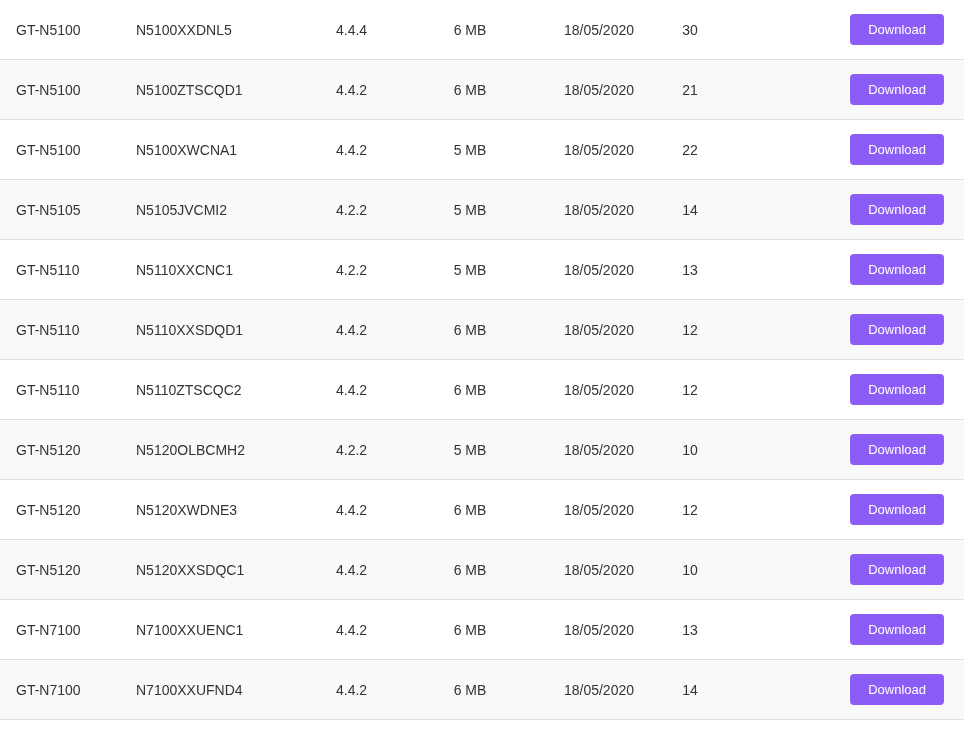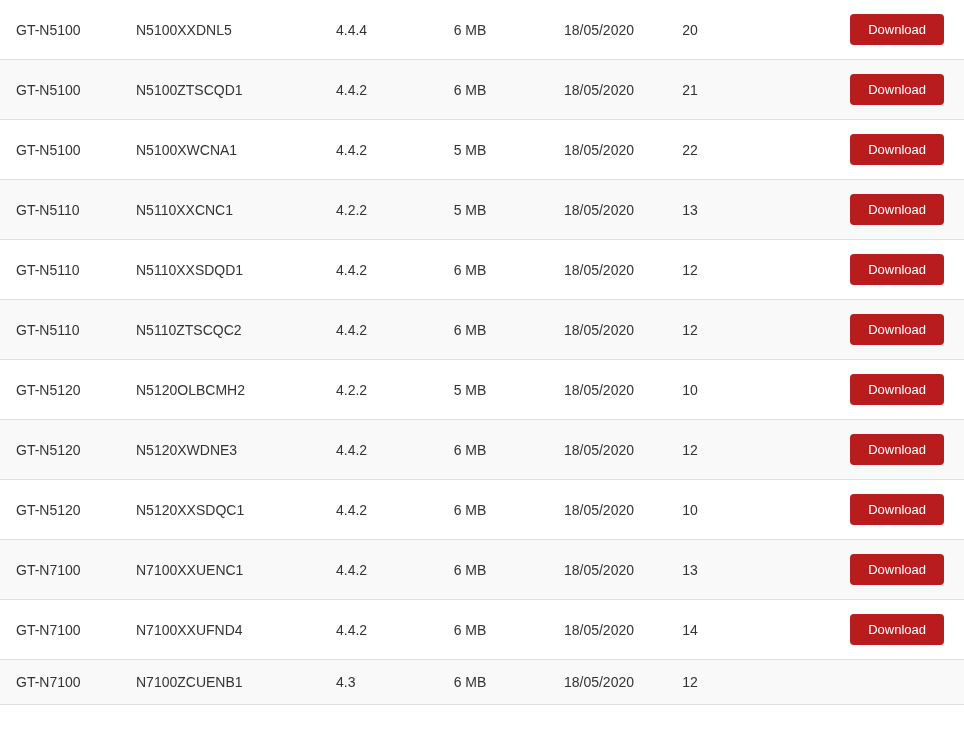--- a/index.html
+++ b/index.html
@@ -71,21 +71,21 @@
       text-align: center;
     }
 
     td:nth-child(7) {
       width: auto;
       text-align: right;
       padding-right: 20px;
     }
 
     .download-btn {
-      background-color: #b91c1c;
+      background-color: #8b5cf6;
       color: #fff;
       border: none;
       padding: 8px 18px;
       border-radius: 4px;
       cursor: pointer;
       font-size: 13px;
       font-weight: 500;
       white-space: nowrap;
     }
   </style>
@@ -94,21 +94,21 @@
 
 <div class="table-container">
   <table>
     <tbody id="table-body">
     <tr>
       <td>GT-N5100</td>
       <td>N5100XXDNL5</td>
       <td>4.4.4</td>
       <td>6 MB</td>
       <td>18/05/2020</td>
-      <td>20</td>
+      <td>30</td>
       <td>
         <button class="download-btn">Download</button>
       </td>
     </tr>
         <tr>
       <td>GT-N5100</td>
       <td>N5100ZTSCQD1</td>
       <td>4.4.2</td>
       <td>6 MB</td>
       <td>18/05/2020</td>
@@ -117,20 +117,31 @@
         <button class="download-btn">Download</button>
       </td>
     </tr>
         <tr>
       <td>GT-N5100</td>
       <td>N5100XWCNA1</td>
       <td>4.4.2</td>
       <td>5 MB</td>
       <td>18/05/2020</td>
       <td>22</td>
+      <td>
+        <button class="download-btn">Download</button>
+      </td>
+    </tr>
+        <tr>
+      <td>GT-N5105</td>
+      <td>N5105JVCMI2</td>
+      <td>4.2.2</td>
+      <td>5 MB</td>
+      <td>18/05/2020</td>
+      <td>14</td>
       <td>
         <button class="download-btn">Download</button>
       </td>
     </tr>
         <tr>
       <td>GT-N5110</td>
       <td>N5110XXCNC1</td>
       <td>4.2.2</td>
       <td>5 MB</td>
       <td>18/05/2020</td>

